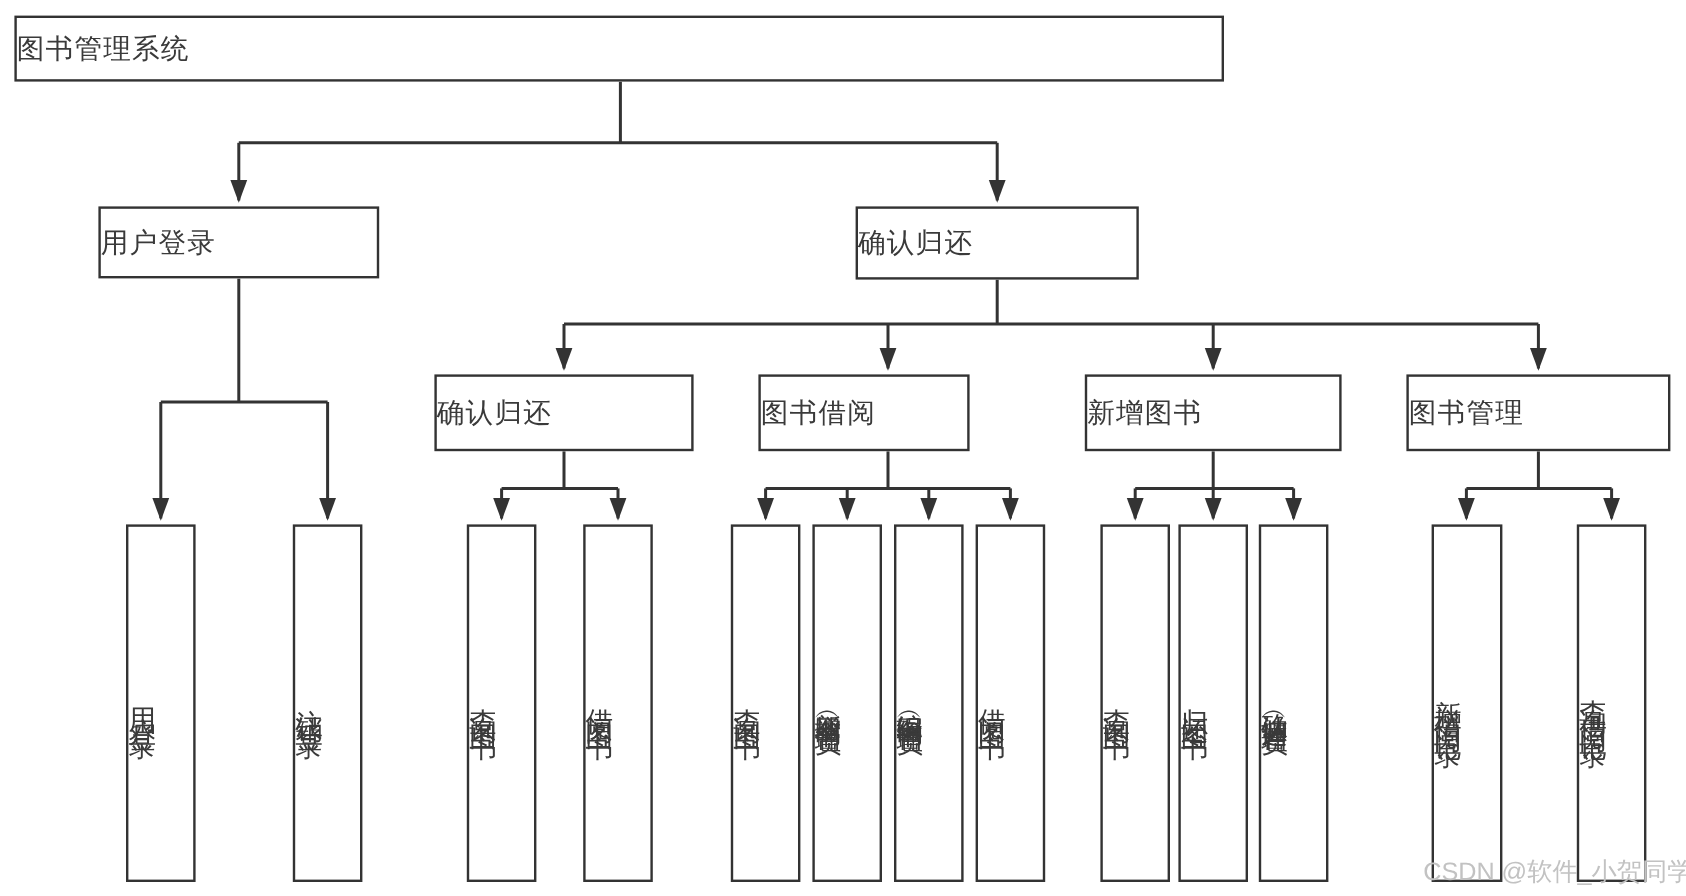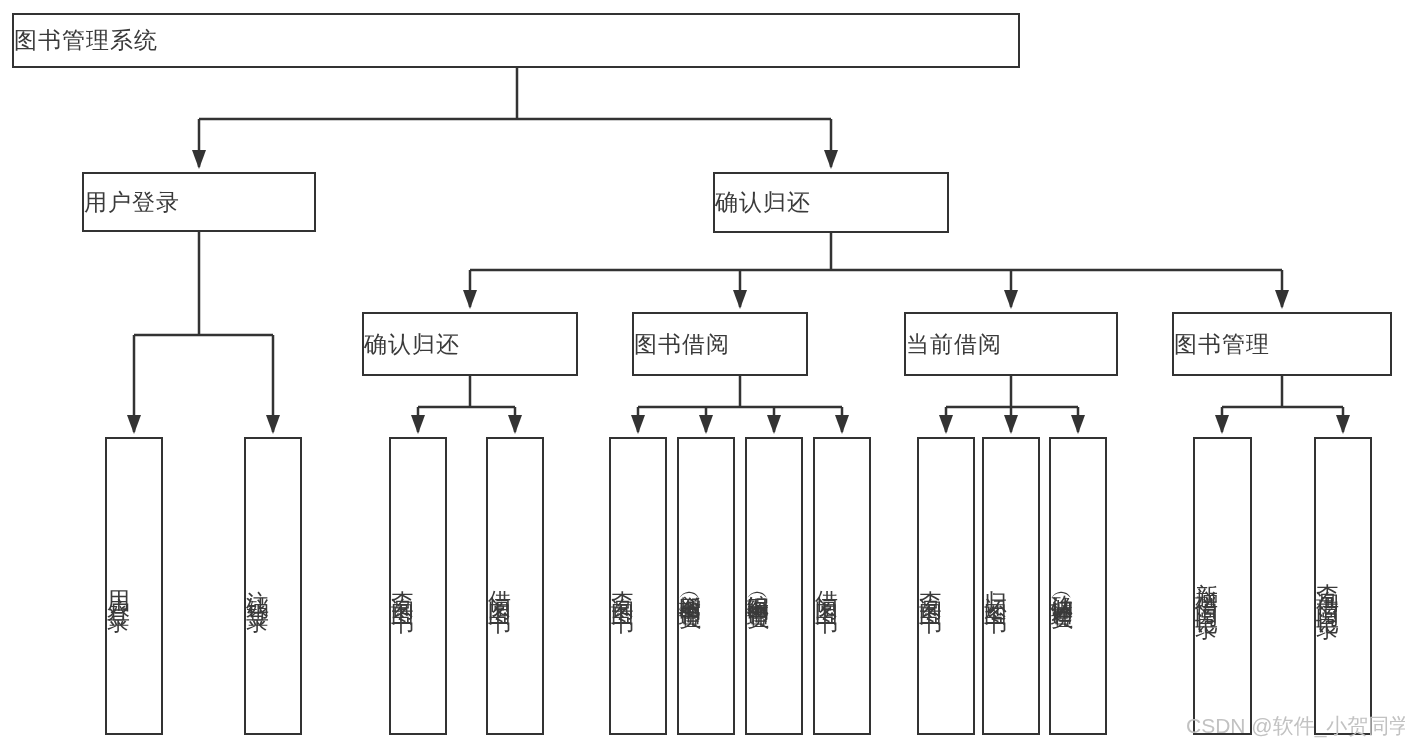--- a/index.html
+++ b/index.html
@@ -95,21 +95,21 @@
     <span class="lbl">确认归还</span>
   </div>
 
   <div class="box" style="left:362px;top:312px;width:216px;height:64px">
     <span class="lbl">确认归还</span>
   </div>
   <div class="box" style="left:632px;top:312px;width:176px;height:64px">
     <span class="lbl">图书借阅</span>
   </div>
   <div class="box" style="left:904px;top:312px;width:214px;height:64px">
-    <span class="lbl">当前借阅</span>
+    <span class="lbl">新增图书</span>
   </div>
   <div class="box" style="left:1172px;top:312px;width:220px;height:64px">
     <span class="lbl">图书管理</span>
   </div>
 
   <div class="box" style="left:105px;top:437px;width:58px;height:298px">
     <span class="vlbl">用户登录</span>
   </div>
   <div class="box" style="left:244px;top:437px;width:58px;height:298px">
     <span class="vlbl">注销登录</span>

